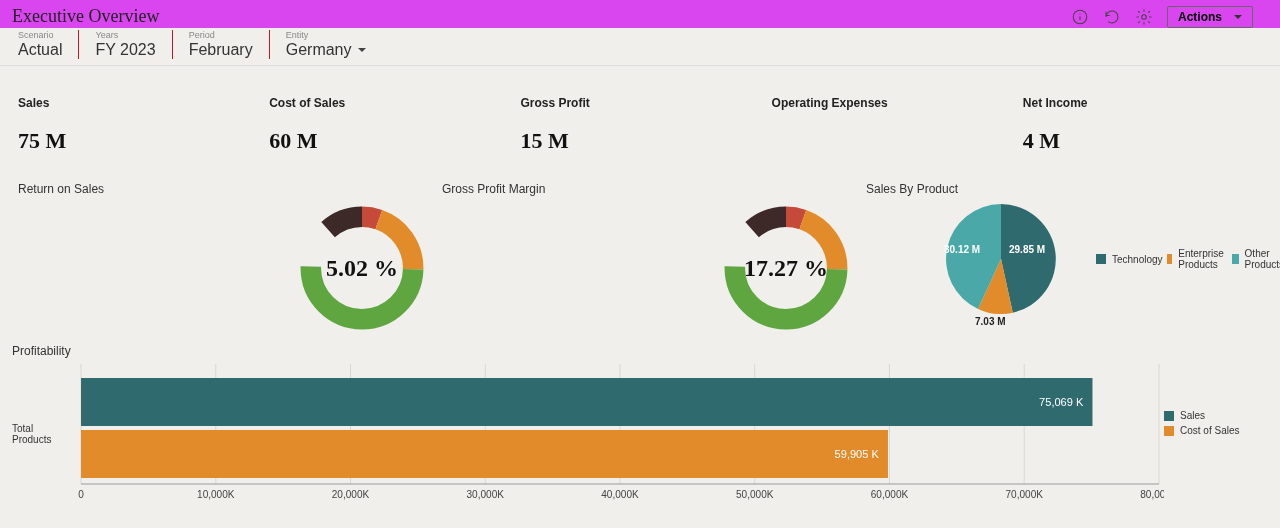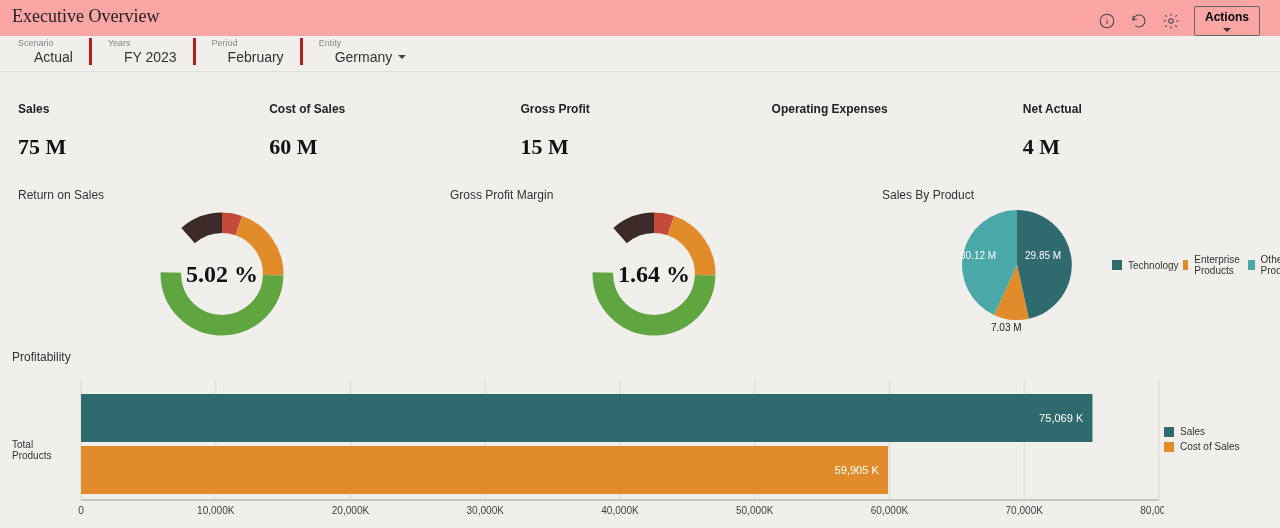--- a/index.html
+++ b/index.html
@@ -9,22 +9,22 @@
     font-family: -apple-system, BlinkMacSystemFont, "Segoe UI", Arial, sans-serif;
     background: #f0efeb;
     color: #333;
     overflow: hidden;
   }
   
   .header {
     display: flex;
     justify-content: space-between;
     align-items: flex-start;
-    padding: 6px 20px 0 12px;
-    background: #fca5a5;
+    padding: 6px 27px 0 12px;
+    background: #d946ef;
   }
   .page-title {
     font-family: Georgia, "Times New Roman", serif;
     font-size: 18px;
     font-weight: 400;
     color: #222;
   }
   .header-right {
     display: flex;
     align-items: center;
@@ -40,97 +40,96 @@
   }
   .icon-btn svg { width: 18px; height: 18px; stroke:#444; fill:none; stroke-width:1.4; }
   .actions-btn {
     border: 1px solid #666;
     background: #fff0;
     padding: 3px 10px;
     font-size: 12px;
     font-weight: 600;
     display: flex;
     align-items: center;
-    gap: 4px;
+    gap: 12px;
     cursor: pointer;
     border-radius:2px;
-    flex-direction:column;
   }
   .actions-btn .caret {
     width: 0; height: 0;
     border-left: 4px solid transparent;
     border-right: 4px solid transparent;
     border-top: 4px solid #333;
   }
   
   .filter-bar {
     display: flex;
     gap: 0;
     padding: 2px 8px 6px 14px;
     border-bottom: 1px solid #ddd;
     background: #f0efeb;
   }
   .pov-cell {
     padding: 0 16px;
-    border-right: 3px solid #b91c1c;
+    border-right: 1px solid #b91c1c;
     display: flex;
     flex-direction: column;
     justify-content: center;
   }
   .pov-cell:first-child { padding-left: 4px; }
   .pov-cell:last-child { border-right: none; }
   .pov-label { font-size: 9px; color: #888; line-height: 11px; }
-  .pov-value { font-size: 14px; color: #333; display:flex; align-items:center; gap:6px;margin-left:16px; }
+  .pov-value { font-size: 16px; color: #333; display:flex; align-items:center; gap:6px; }
   .pov-caret {
     width:0;height:0;border-left:4px solid transparent;border-right:4px solid transparent;border-top:4px solid #444;
   }
   
   .kpi-row {
     display: flex;
     padding: 30px 12px 10px 12px;
     gap: 0;
   }
   .kpi {
     flex: 1;
     padding: 0 6px;
   }
   .kpi-label { font-size: 12px; font-weight:600; color:#222; }
   .kpi-value { font-family: Georgia, serif; font-size: 22px; font-weight:700; color:#111; margin-top:18px; }
   
   .charts-row {
     display: flex;
     padding: 18px 12px 4px 12px;
-    gap: 12px;
+    gap: 4px;
   }
   .chart-card {
     padding: 0 6px;
     position: relative;
   }
   .ros-card { flex: 0 0 420px; }
   .gpm-card { flex: 0 0 420px; }
   .sbp-card { flex: 1; }
   .chart-title { font-size: 12px; color:#333; margin-bottom:8px; }
-  .donut-wrap { display:flex; justify-content:center; }
+  .donut-wrap { display:flex; justify-content:flex-end; }
   .donut { position:relative; width:128px; height:128px; }
   .donut svg { width:128px; height:128px; }
   .donut-center {
     position:absolute; inset:0;
     display:flex;align-items:center;justify-content:center;
     font-family: Georgia, serif; font-size:24px; font-weight:700; color:#111;
   }
   .sbp-wrap { display:flex; align-items:center; }
   .sbp-pie { position:relative; width:110px; height:110px; margin-left:80px; }
   .sbp-pie svg { width:110px;height:110px; }
-  .pie-label { position:absolute; font-size:10px; color:#222; font-weight:400; white-space:nowrap; }
+  .pie-label { position:absolute; font-size:10px; color:#222; font-weight:700; white-space:nowrap; }
   .legend { margin-left:40px; display:flex; flex-direction:row; gap:4px; font-size:10px; color:#333; }
   .legend-row { display:flex; align-items:center; gap:6px; }
   .swatch { width:10px;height:10px; }
   
   .profit-section { padding: 8px 12px 0 12px; }
-  .profit-title { font-size:12px; color:#333; margin-bottom:16px; }
+  .profit-title { font-size:12px; color:#333; margin-bottom:6px; }
   .profit-body { display:flex; }
   .profit-ylabel {
     width:64px; font-size:10px; color:#333;
     display:flex; align-items:center; justify-content:flex-end; padding-right:6px;
   }
   .profit-plot { flex:1; position:relative; height:140px; }
   .profit-plot svg { width:100%; height:100%; }
   .profit-legend { width:104px; display:flex; flex-direction:column; gap:4px; font-size:10px; color:#333; padding-top:46px; }
   .bar-label { fill:#fff; font-size:11px; }
   .axis-tick-label { font-size:10px; fill:#444; }
@@ -201,21 +200,21 @@
     <div class="kpi-value">60 M</div>
   </div>
   <div class="kpi">
     <div class="kpi-label">Gross Profit</div>
     <div class="kpi-value">15 M</div>
   </div>
   <div class="kpi">
     <div class="kpi-label">Operating Expenses</div>
   </div>
   <div class="kpi">
-    <div class="kpi-label">Net Actual</div>
+    <div class="kpi-label">Net Income</div>
     <div class="kpi-value">4 M</div>
   </div>
 </div>
 
 <div class="charts-row">
 
   <div class="chart-card ros-card">
     <div class="chart-title">Return on Sales</div>
     <div class="donut-wrap">
       <div class="donut">
@@ -234,21 +233,21 @@
   <div class="chart-card gpm-card">
     <div class="chart-title">Gross Profit Margin</div>
     <div class="donut-wrap">
       <div class="donut">
         <svg viewBox="0 0 100 100">
           <circle cx="50" cy="50" r="40" fill="none" stroke="#3d2a28" stroke-width="16" stroke-dasharray="32.67 251.33" stroke-dashoffset="62" transform="rotate(-90 50 50)"></circle>
           <circle cx="50" cy="50" r="40" fill="none" stroke="#c64a3a" stroke-width="16" stroke-dasharray="42.73 251.33" stroke-dashoffset="29.33" transform="rotate(-90 50 50)"></circle>
           <circle cx="50" cy="50" r="40" fill="none" stroke="#e18b2a" stroke-width="16" stroke-dasharray="50.27 251.33" stroke-dashoffset="-13.4" transform="rotate(-90 50 50)"></circle>
           <circle cx="50" cy="50" r="40" fill="none" stroke="#5fa641" stroke-width="16" stroke-dasharray="125.66 251.33" stroke-dashoffset="-63.67" transform="rotate(-90 50 50)"></circle>
         </svg>
-        <div class="donut-center">1.64 %</div>
+        <div class="donut-center">17.27 %</div>
       </div>
     </div>
   </div>
 
   <div class="chart-card sbp-card">
     <div class="chart-title">Sales By Product</div>
     <div class="sbp-wrap">
       <div class="sbp-pie">
         <svg viewBox="0 0 100 100">
 

